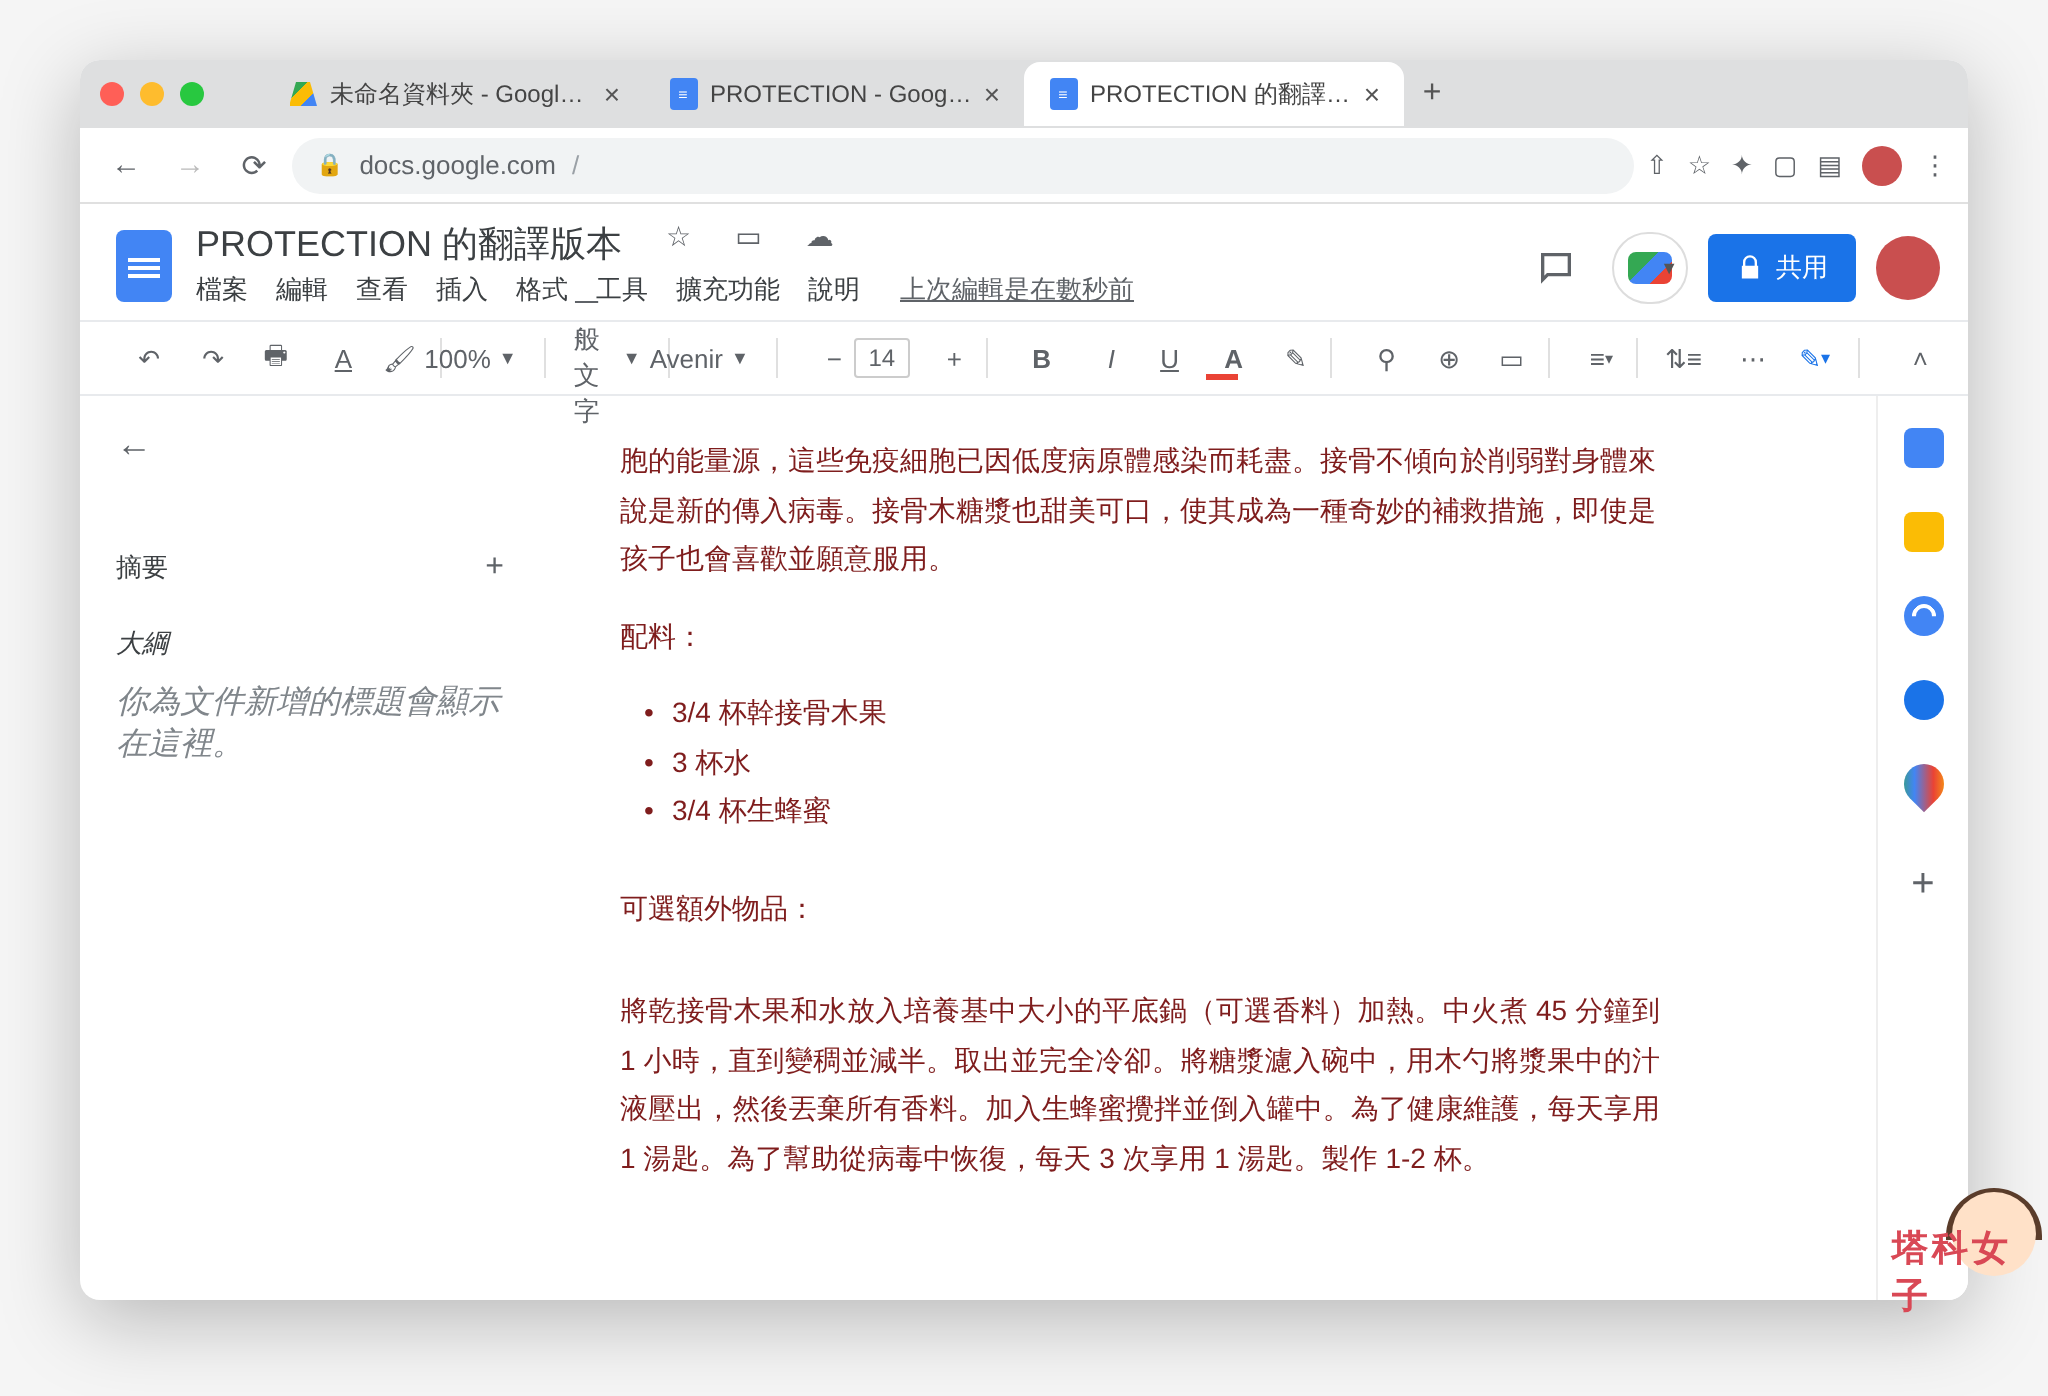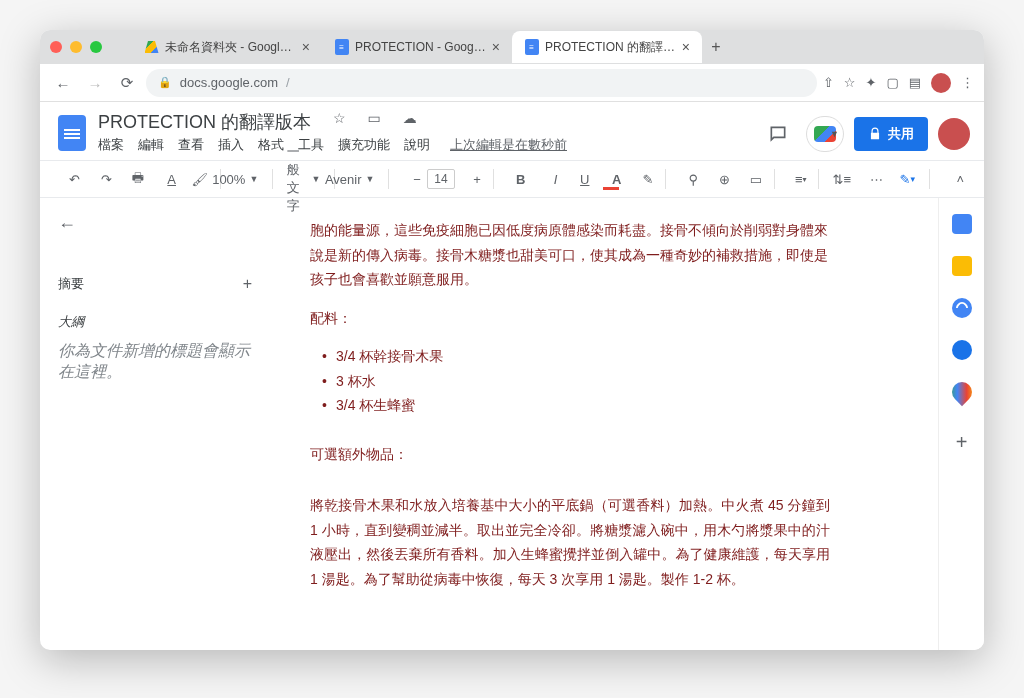--- a/index.html
+++ b/index.html
@@ -40,21 +40,21 @@
   .doc-title { font-size:18px; color:#3c4043; }
   .title-ic { color:#5f6368; font-size:14px; }
   .menu-row { display:flex; align-items:center; gap:14px; font-size:13px; color:#3c4043; padding:4px 0 6px 0; }
   .menu-item { cursor:default; }
   .edit-info { text-decoration: underline; color:#5f6368; margin-left:6px; }
   .hdr-right { display:flex; align-items:center; gap:10px; padding-top:6px; }
   .round-btn { width:36px; height:36px; border-radius:50%; display:flex; align-items:center; justify-content:center; color:#5f6368; }
   .meet { width:38px; height:36px; border-radius:20px; background:#fff; border:1px solid #ddd; display:flex; align-items:center; justify-content:center; position:relative; }
   .meet-inner { width:22px; height:16px; border-radius:4px; background:linear-gradient(135deg,#34a853 40%,#4285f4 40% 70%,#ea4335 70% ); }
   .meet-caret { position:absolute; right:4px; font-size:9px; color:#555; }
-  .share { background:#1a73e8; color:#fff; border-radius:4px; padding: 8px 14px; font-size:13px; display:flex; align-items:center; gap:6px; font-weight:700; }
+  .share { background:#1a73e8; color:#fff; border-radius:4px; padding: 8px 14px; font-size:13px; display:flex; align-items:center; gap:6px; font-weight:400; }
   .hdr-avatar { width:32px; height:32px; border-radius:50%; background:#c94f4f; }
   
   .toolbar { display:flex; align-items:center; height:38px; border-top:1px solid #e8eaed; border-bottom:1px solid #e8eaed; padding: 0 16px; gap:4px; color:#5f6368; font-size:13px; }
   .tb { height:28px; min-width:28px; display:flex; align-items:center; justify-content:flex-end; border-radius:4px; padding:0 4px; }
   .tb-sep { width:1px; height:20px; background:#e0e0e0; margin:0 4px;}
   .tb-select { display:flex; align-items:center; gap:4px; padding:0 6px;}
   .tb-select .caret { font-size:9px; }
   .font-size { display:flex; align-items:center; }
   .font-size .box { border:1px solid #ccc; width:28px; height:20px; font-size:12px; text-align:center; line-height:18px; margin:0 2px; border-radius:2px;}
   .text-A { font-weight:600; position:relative; }
@@ -274,13 +274,18 @@
         <div class="sp keep"></div>
         <div class="sp task"></div>
         <div class="sp cont"></div>
         <div class="sp maps"></div>
         <div class="sp plus">+</div>
       </div>
     </div>
 
   </div>
 
+  <div class="stamp">
+    <div class="hair"></div>
+    <div class="face"></div>
+    <div class="txt">塔科女子</div>
+  </div>
 </div>
 
 </body></html>

